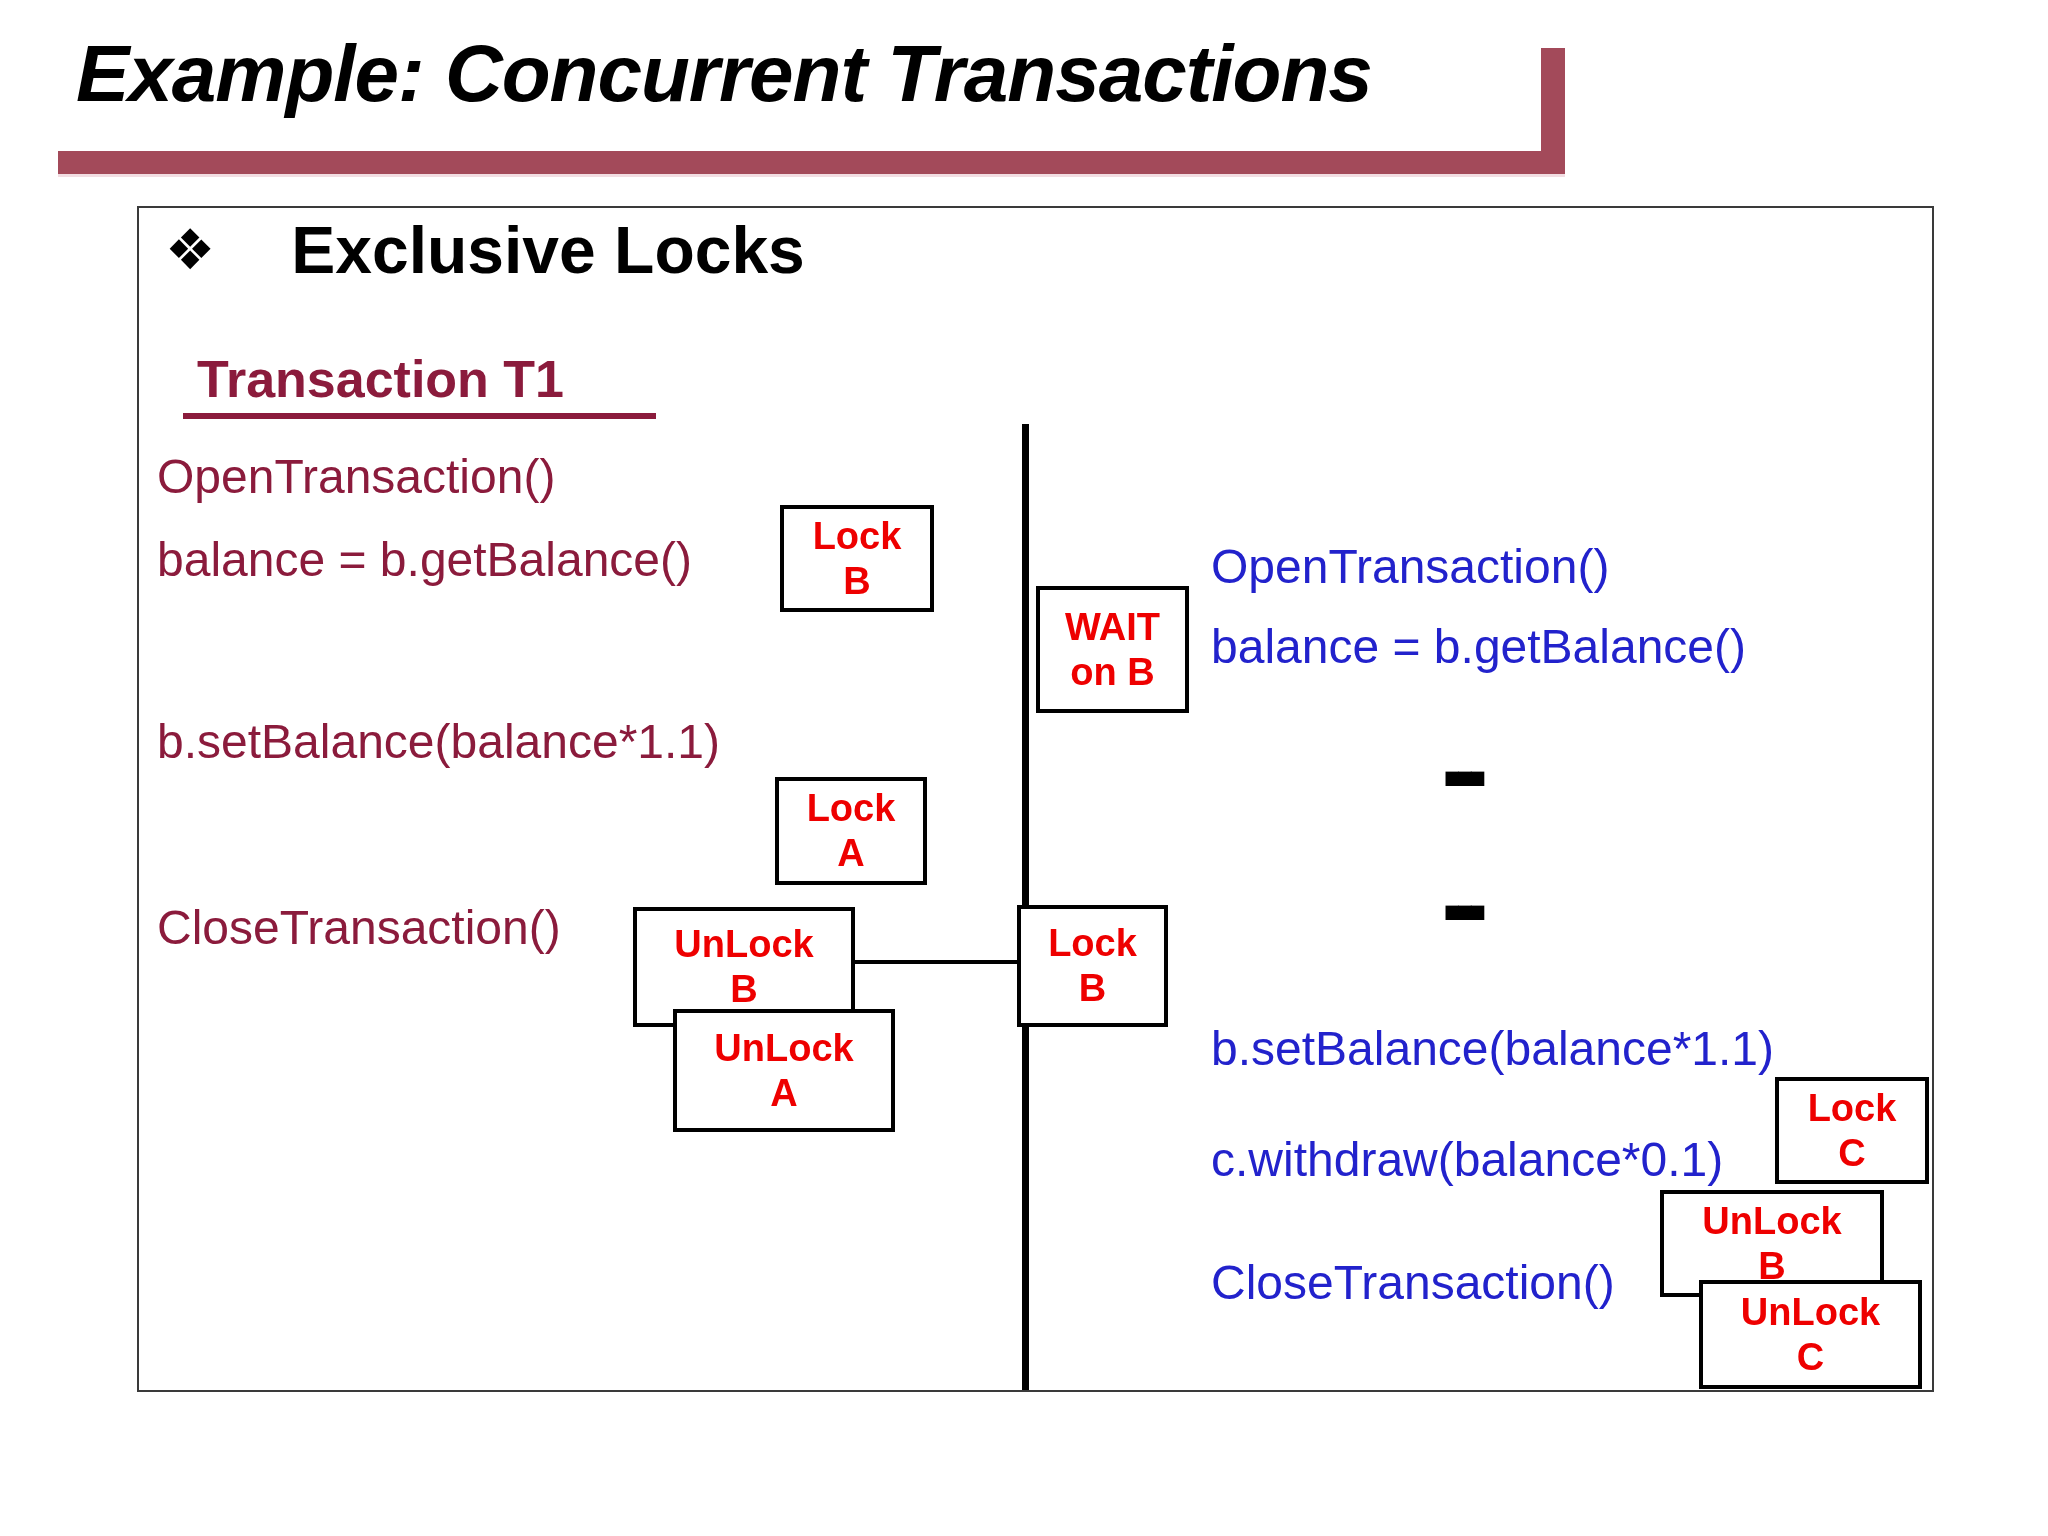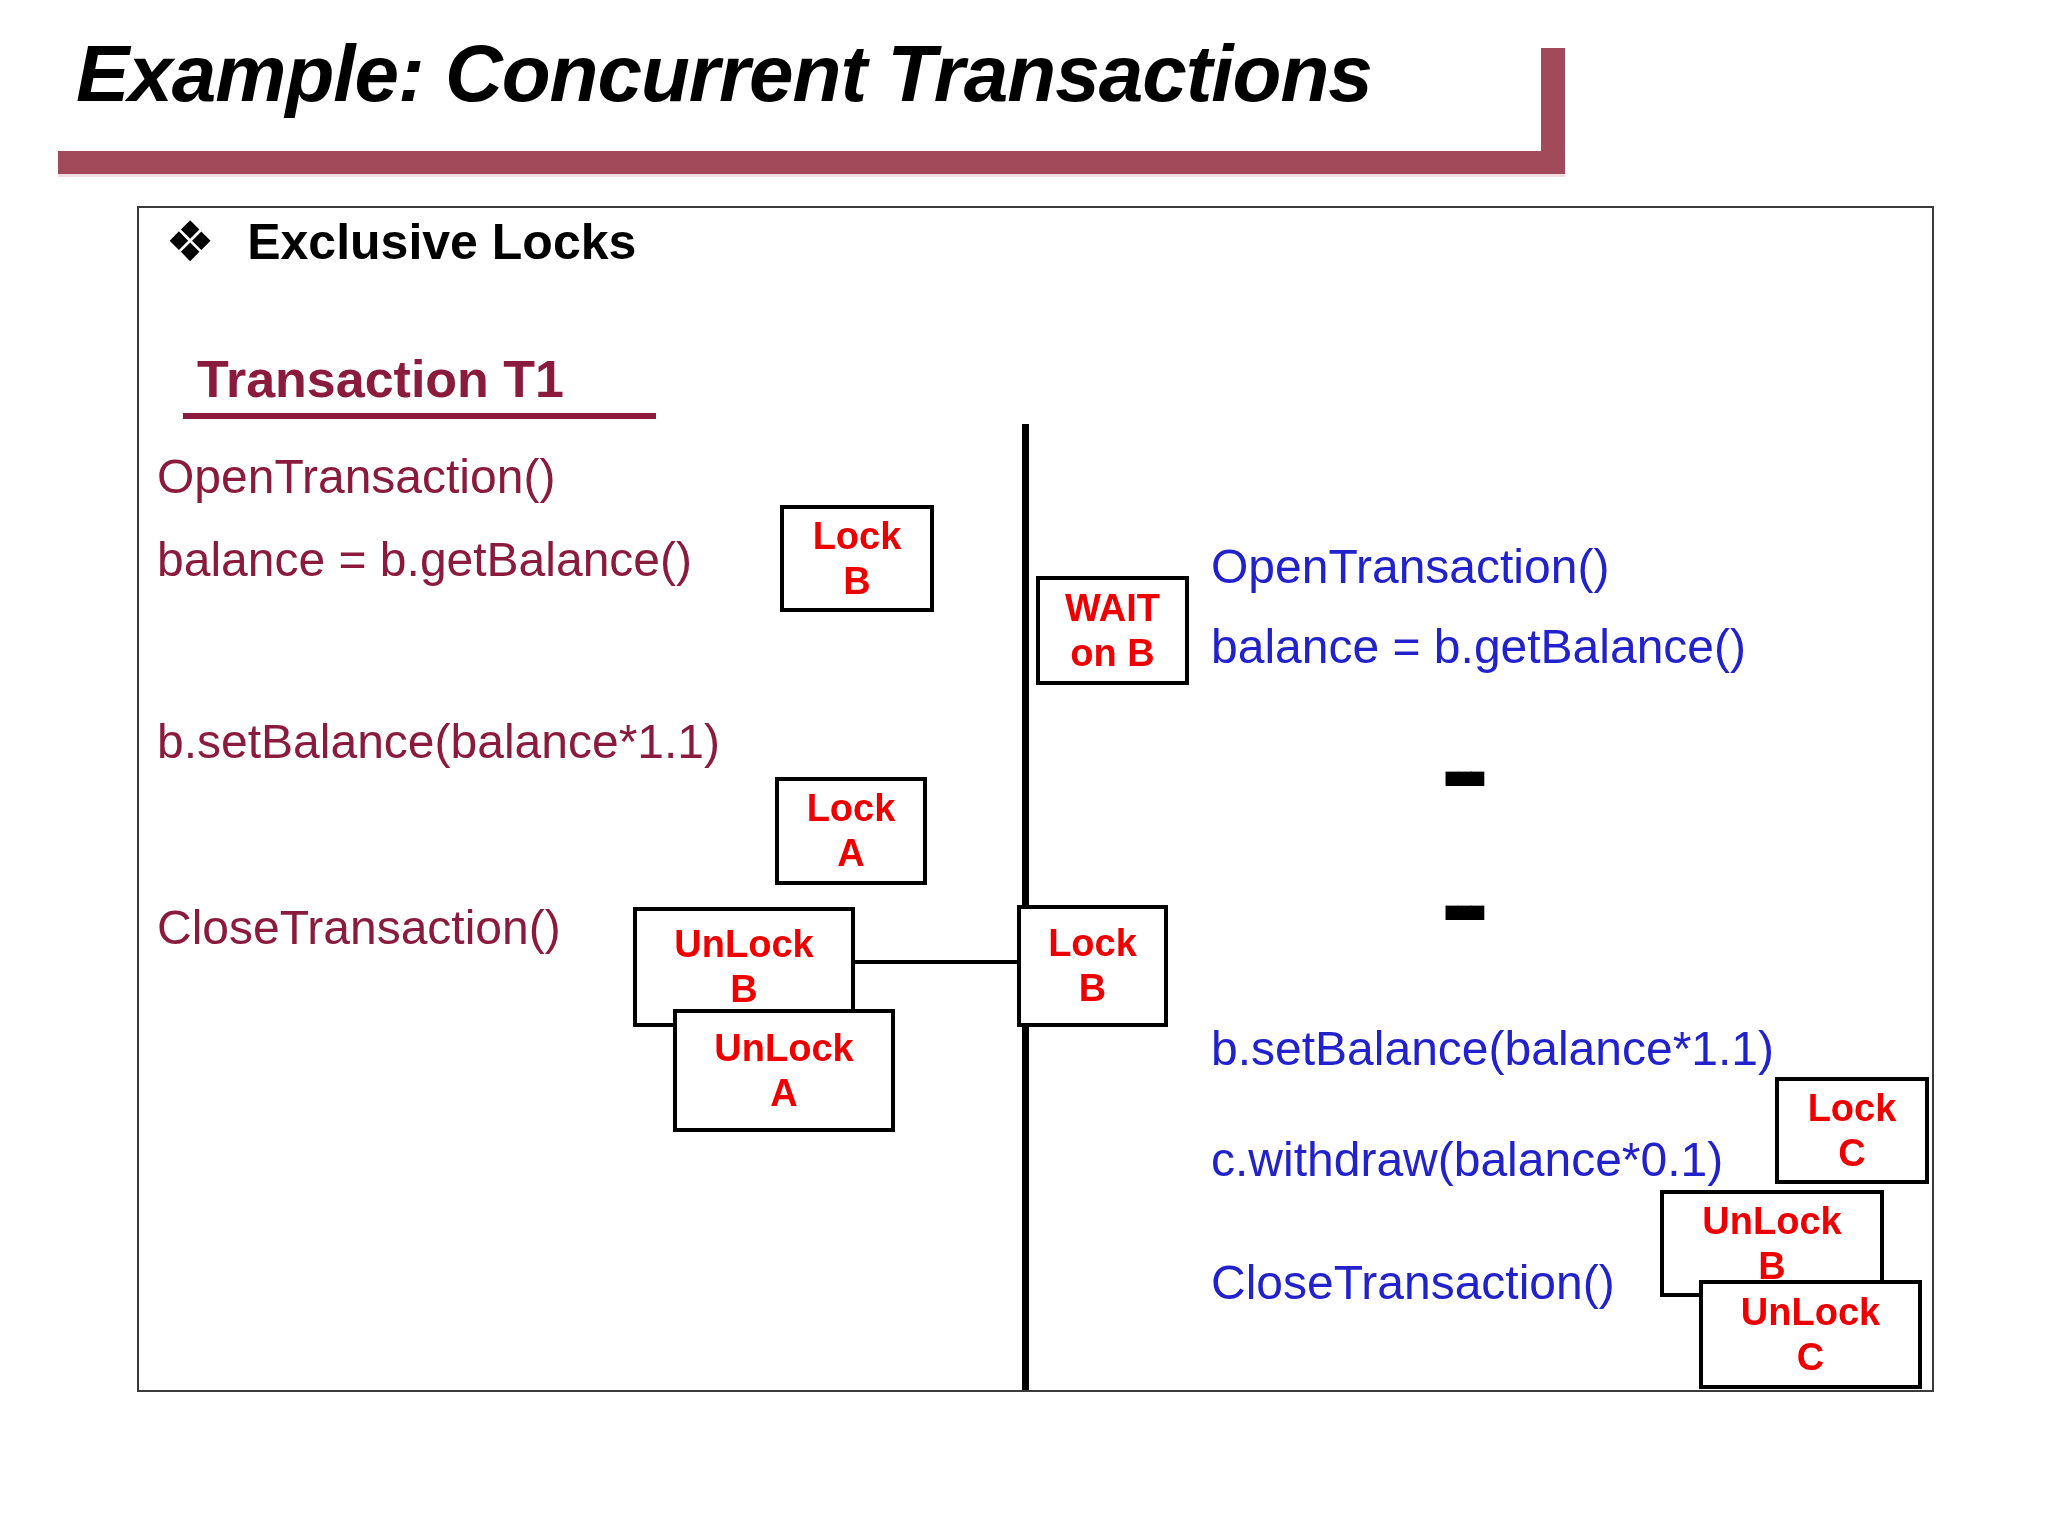--- a/index.html
+++ b/index.html
@@ -24,21 +24,21 @@
   
   #frame{
     position:absolute;left:137px;top:206px;width:1793px;height:1182px;
     border:2px solid #3a3a3a;background:#fff;
   }
   
   .section-row{
     position:absolute;left:26px;top:6px;display:flex;align-items:center;gap:32px;
   }
   .bullet{font-size:56px;color:#000;line-height:1;}
-  .section-title{font-size:50px;font-weight:700;color:#000;line-height:1.1;}
+  .section-title{font-size:66px;font-weight:700;color:#000;line-height:1.1;margin-left:44px;}
   
   .col-heading{
     position:absolute;font-size:52px;font-weight:700;white-space:nowrap;line-height:1.05;
   }
   #t1-heading{
     left:44px;top:144px;color:var(--maroon);
     padding:0 92px 6px 14px;border-bottom:6px solid var(--maroon);
   }
   #t2-heading{
     left:1054px;top:142px;color:var(--blue);
@@ -95,21 +95,21 @@
     <div class="ellipsis" style="top:631px">...</div>
     <div class="code t2" style="top:816px">b.setBalance(balance*1.1)</div>
     <div class="code t2" style="top:927px">c.withdraw(balance*0.1)</div>
     <div class="code t2" style="top:1050px">CloseTransaction()</div>
 
     <div class="lockbox" style="left:641px;top:297px;width:154px;height:107px">
       <span>Lock</span>
       <span>B</span>
     </div>
 
-    <div class="lockbox" style="left:897px;top:368px;width:153px;height:109px">
+    <div class="lockbox" style="left:897px;top:378px;width:153px;height:127px">
       <span>WAIT</span>
       <span>on B</span>
     </div>
 
     <div class="lockbox" style="left:636px;top:569px;width:152px;height:108px">
       <span>Lock</span>
       <span>A</span>
     </div>
 
     <div class="lockbox" style="left:494px;top:699px;width:222px;height:120px">

